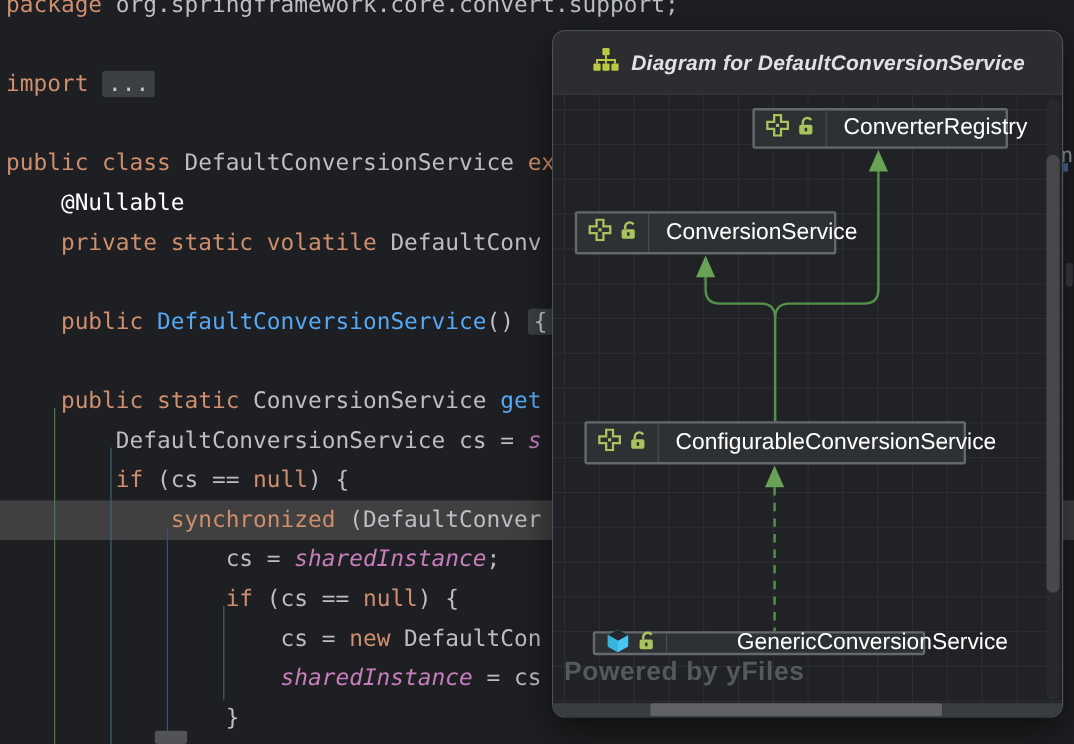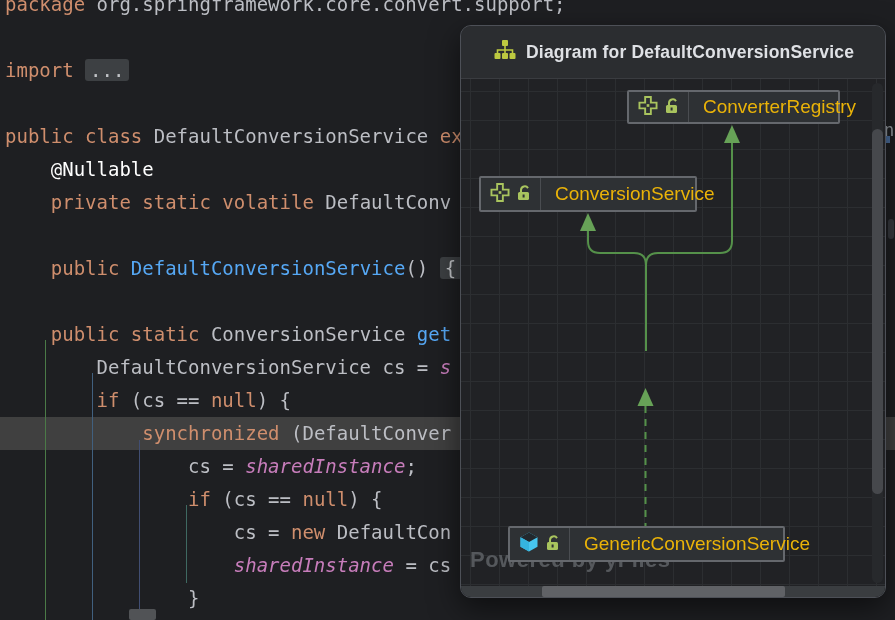--- a/index.html
+++ b/index.html
@@ -43,21 +43,21 @@
   
   .popup {
     position:absolute; left:460px; top:25px; width:426px; height:573px;
     background:#2b2d30; border:1px solid #4d5057; border-radius:11px;
     box-shadow:0 10px 30px rgba(0,0,0,.55); z-index:10; overflow:hidden;
   }
   .popup-header {
     height:53px; display:flex; align-items:center; padding-left:33px;
     background:#2b2d30; border-bottom:1px solid #3a3c40;
   }
-  .popup-title { color:#dfe1e5; font-size:17.5px; font-weight:bold; margin-left:10px; letter-spacing:.2px; }
+  .popup-title { color:#dfe1e5; font-size:17.5px; font-weight:bold; margin-left:10px; letter-spacing:.2px;font-style:italic; }
 
   .canvas {
     position:absolute; left:0; top:53px; right:0; bottom:0;
     background:#212225;
     background-image:
       linear-gradient(#2c2e31 1px, transparent 1px),
       linear-gradient(90deg,#2c2e31 1px, transparent 1px);
     background-size:29px 29px; background-position:9px 12px;
     overflow:hidden;
   }
@@ -68,25 +68,25 @@
     font-size:22px; color:#55585c; font-weight:bold; letter-spacing:.5px;
   }
 
   .node {
     position:absolute; display:flex; align-items:stretch; z-index:3;
     background:#2e3134; border:2px solid #65686d; border-radius:2px;
   }
   .node-icons { display:flex; align-items:center; gap:7px; padding:0 9px;
     border-right:1px solid #4a4d51; }
   .node-label { display:flex; align-items:center; padding:0 14px;
-    color:#eab308; font-size:19px; white-space:nowrap; }
+    color:#ffffff; font-size:19px; white-space:nowrap; }
   .n-reg  { left:166px; top:11px;  width:213px; height:34px; }
   .n-conv { left:18px;  top:97px;  width:218px; height:36px; }
   .n-conf { left:26px;  top:272px; width:318px; height:36px; }
-  .n-gen  { left:47px;  top:447px; width:277px; height:36px; }
+  .n-gen  { left:33px;  top:447px; width:277px; height:20px;gap:44px; }
 
   .vscroll-track { position:absolute; right:2px; top:4px; width:11px; height:500px;
     background:#27292c; border-radius:6px; z-index:4; }
   .vscroll-thumb { position:absolute; left:0; top:46px; width:11px; height:365px;
     background:#46484c; border-radius:6px; }
   .hscroll-track { position:absolute; left:0; right:0; bottom:0; height:11px;
     background:#3a3d40; z-index:4; }
   .hscroll-thumb { position:absolute; left:81px; top:0; width:243px; height:11px;
     background:#606266; border-radius:2px; }
 </style>
@@ -173,20 +173,38 @@
             <svg width="14" height="17" viewBox="0 0 14 17">
               <rect x="1" y="8" width="11" height="8" rx="1.5" fill="#a9c45e"></rect>
               <path d="M4 8 V6 a3.8 3.8 0 0 1 7 -1.9" fill="none" stroke="#a9c45e" stroke-width="2"></path>
               <rect x="5.6" y="10.5" width="2" height="3" fill="#2e3134"></rect>
             </svg>
           </span>
         </span>
         <span class="node-label">ConversionService</span>
       </div>
 
+      <div class="node n-conf">
+        <span class="node-icons">
+          <span>
+            <svg width="20" height="19" viewBox="0 0 20 20">
+              <path d="M7 1 h6 v6 h6 v6 h-6 v6 h-6 v-6 h-6 v-6 h6 z" fill="none" stroke="#a9c45e" stroke-width="2"></path>
+              <rect x="8.6" y="8.6" width="2.8" height="2.8" fill="#a9c45e"></rect>
+            </svg>
+          </span>
+          <span>
+            <svg width="14" height="17" viewBox="0 0 14 17">
+              <rect x="1" y="8" width="11" height="8" rx="1.5" fill="#a9c45e"></rect>
+              <path d="M4 8 V6 a3.8 3.8 0 0 1 7 -1.9" fill="none" stroke="#a9c45e" stroke-width="2"></path>
+              <rect x="5.6" y="10.5" width="2" height="3" fill="#2e3134"></rect>
+            </svg>
+          </span>
+        </span>
+        <span class="node-label">ConfigurableConversionService</span>
+      </div>
 
       <div class="node n-gen">
         <span class="node-icons">
           <span>
             <svg width="20" height="20" viewBox="0 0 20 20">
               <polygon points="10,0.5 18.5,5.2 18.5,14.8 10,19.5 1.5,14.8 1.5,5.2" fill="#47c6ef"></polygon>
               <polygon points="10,0.5 18.5,5.2 10,9.9 1.5,5.2" fill="#22282d"></polygon>
               <polygon points="1.5,5.2 10,9.9 10,19.5 1.5,14.8" fill="#35b4de"></polygon>
             </svg>
           </span>

